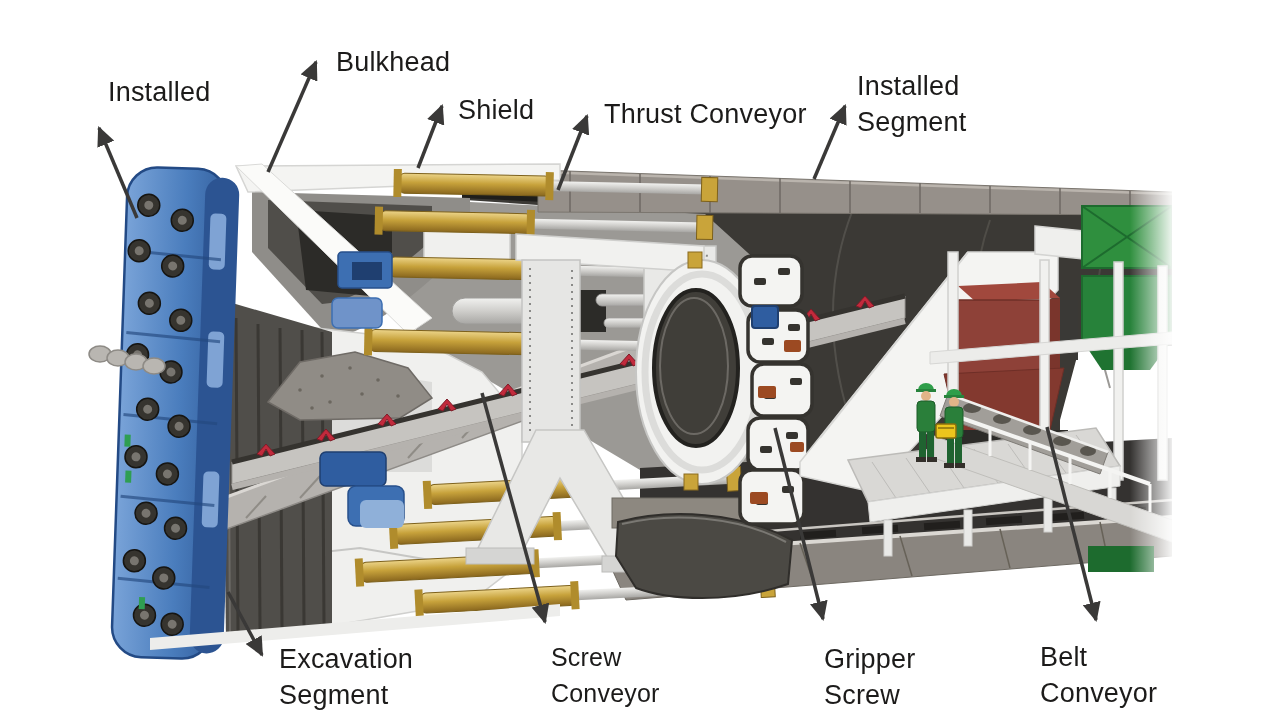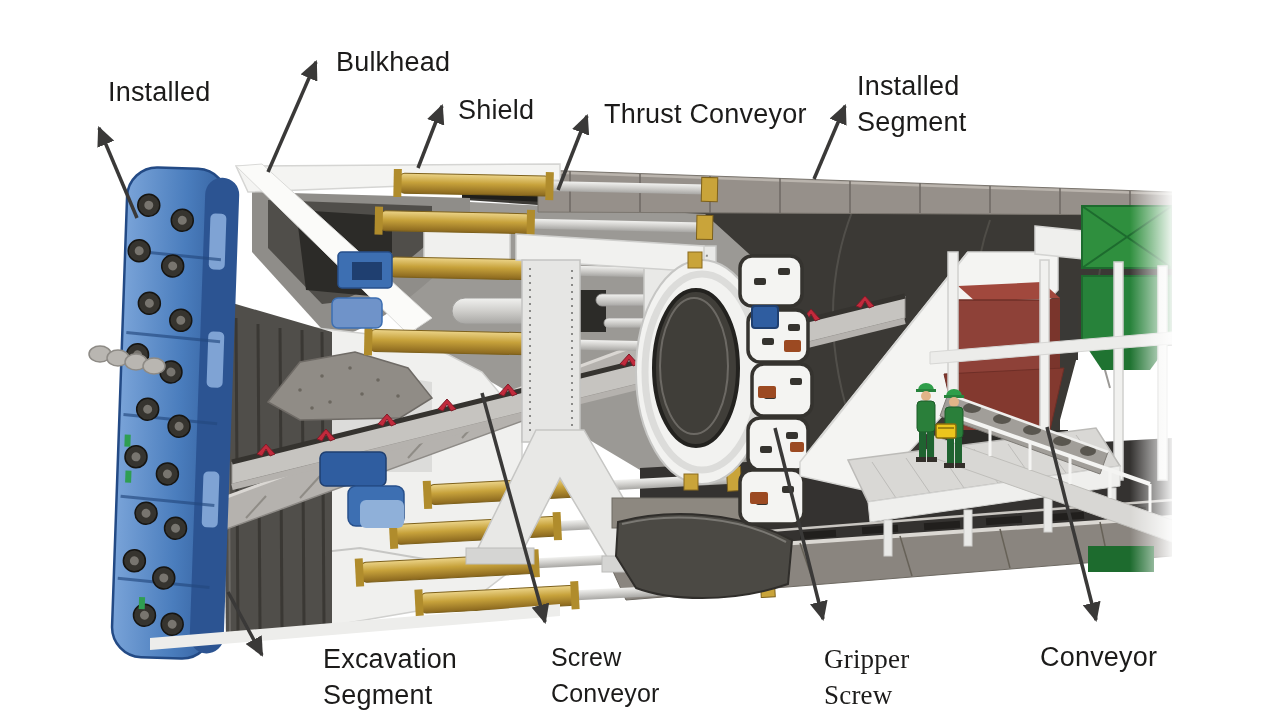--- a/index.html
+++ b/index.html
@@ -449,30 +449,31 @@
       <div class="diagram-label" style="left: 458px; top: 92px; font-size: 27px; line-height: 36px; color: rgb(28, 27, 26);">
         <div>Shield</div>
       </div>
       <div class="diagram-label" style="left: 604px; top: 96px; font-size: 27px; line-height: 36px; color: rgb(28, 27, 26);">
         <div>Thrust Conveyor</div>
       </div>
       <div class="diagram-label" style="left: 857px; top: 68px; font-size: 27px; line-height: 36px; color: rgb(28, 27, 26);">
         <div>Installed</div>
         <div>Segment</div>
       </div>
-      <div class="diagram-label" style="left: 279px; top: 641px; font-size: 27px; line-height: 36px; color: rgb(28, 27, 26); margin-left: 44px;">
+      <div class="diagram-label" style="left: 279px; top: 641px; font-size: 27px; line-height: 36px; color: rgb(28, 27, 26);">
         <div>Excavation</div>
         <div>Segment</div>
       </div>
       <div class="diagram-label" style="left: 551px; top: 639px; font-size: 25px; line-height: 36px; color: rgb(28, 27, 26);">
         <div>Screw</div>
         <div>Conveyor</div>
       </div>
-      <div class="diagram-label" style="left: 824px; top: 641px; font-size: 27px; line-height: 36px; color: rgb(28, 27, 26); font-family: Liberation Serif, serif;">
+      <div class="diagram-label" style="left: 824px; top: 641px; font-size: 27px; line-height: 36px; color: rgb(28, 27, 26);">
         <div>Gripper</div>
         <div>Screw</div>
       </div>
       <div class="diagram-label" style="left: 1040px; top: 639px; font-size: 27px; line-height: 36px; color: rgb(28, 27, 26);">
+        <div>Belt</div>
         <div>Conveyor</div>
       </div>
     </div>
 
 </div>
 
 </body></html>

